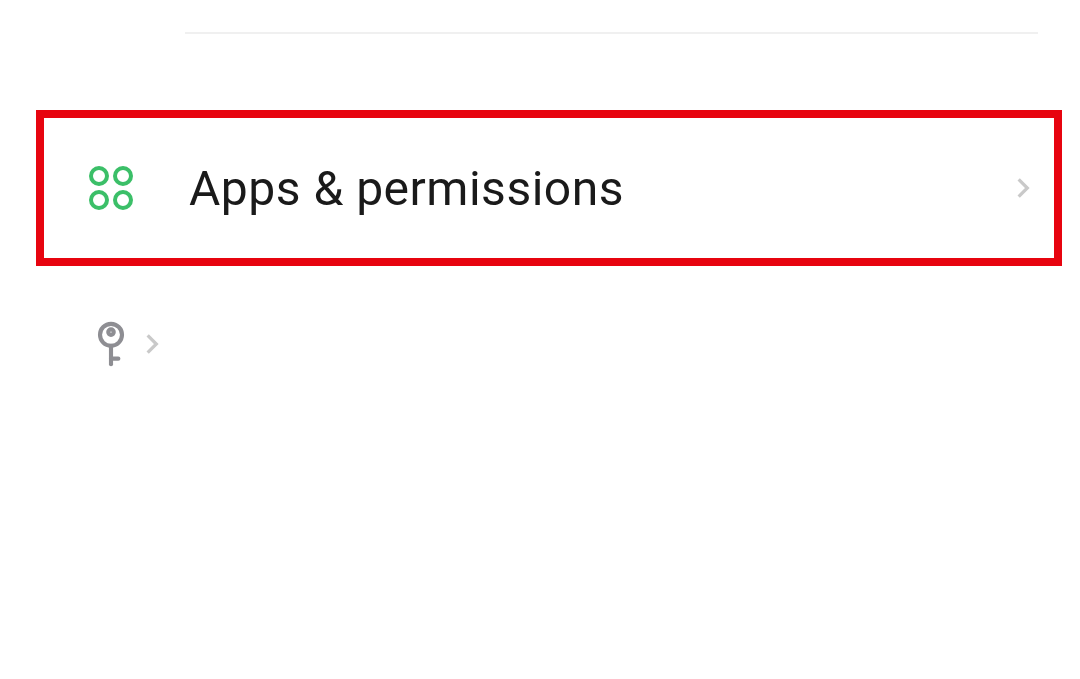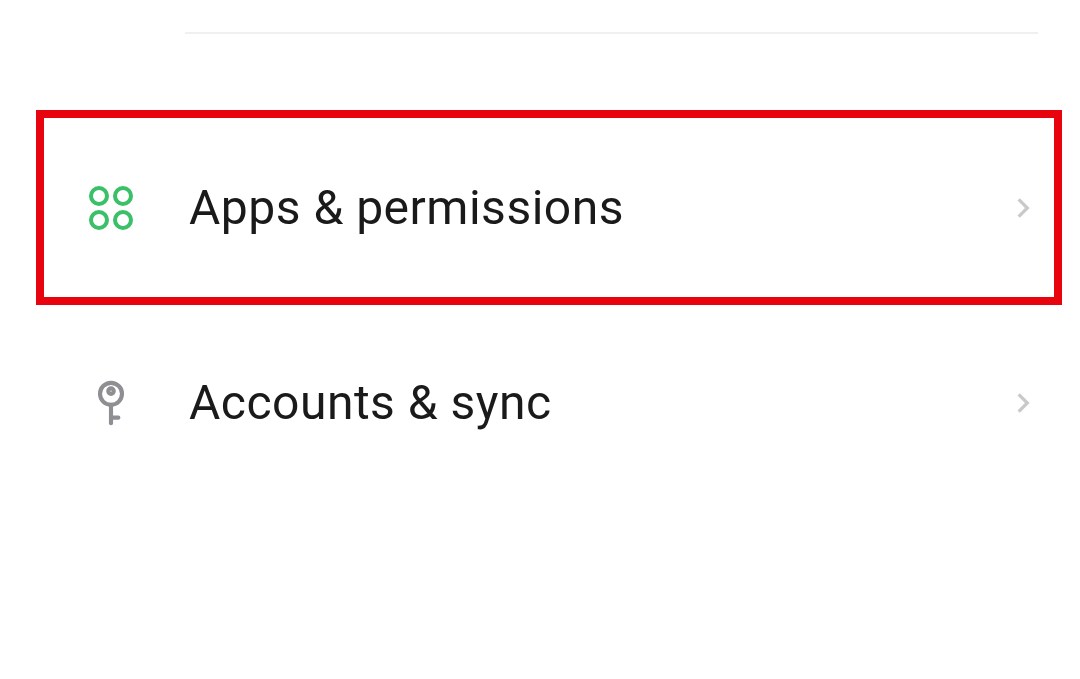--- a/index.html
+++ b/index.html
@@ -20,21 +20,21 @@
       height: 2px;
       background: #f0f0f0;
       margin-top: 32px;
     }
     .list {
       margin-top: 76px;
     }
     .settings-row {
       display: flex;
       align-items: center;
-      height: 195px;
+      height: 156px;
       padding-left: 85px;
       padding-right: 42px;
       position: relative;
     }
     .highlight-box {
       position: absolute;
       left: 36px;
       right: 18px;
       top: 0;
       bottom: 0;
@@ -103,21 +103,20 @@
     <span class="row-icon">
       <svg viewBox="0 0 48 48" width="44" height="56">
         <g stroke="#8e8e93" stroke-width="4.5" fill="none" stroke-linecap="round">
           <circle cx="24" cy="14" r="12"></circle>
           <circle cx="24" cy="11" r="3"></circle>
           <line x1="24" y1="26" x2="24" y2="46"></line>
           <line x1="24" y1="40" x2="32" y2="40"></line>
         </g>
       </svg>
     </span>
-    <span class="row-label">Accounts &amp; sync</span>
     <span class="chevron">
       <svg viewBox="0 0 24 24" width="26" height="26">
         <polyline points="8,4 16,12 8,20"></polyline>
       </svg>
     </span>
   </div>
 
 </div>
 
 </body></html>

